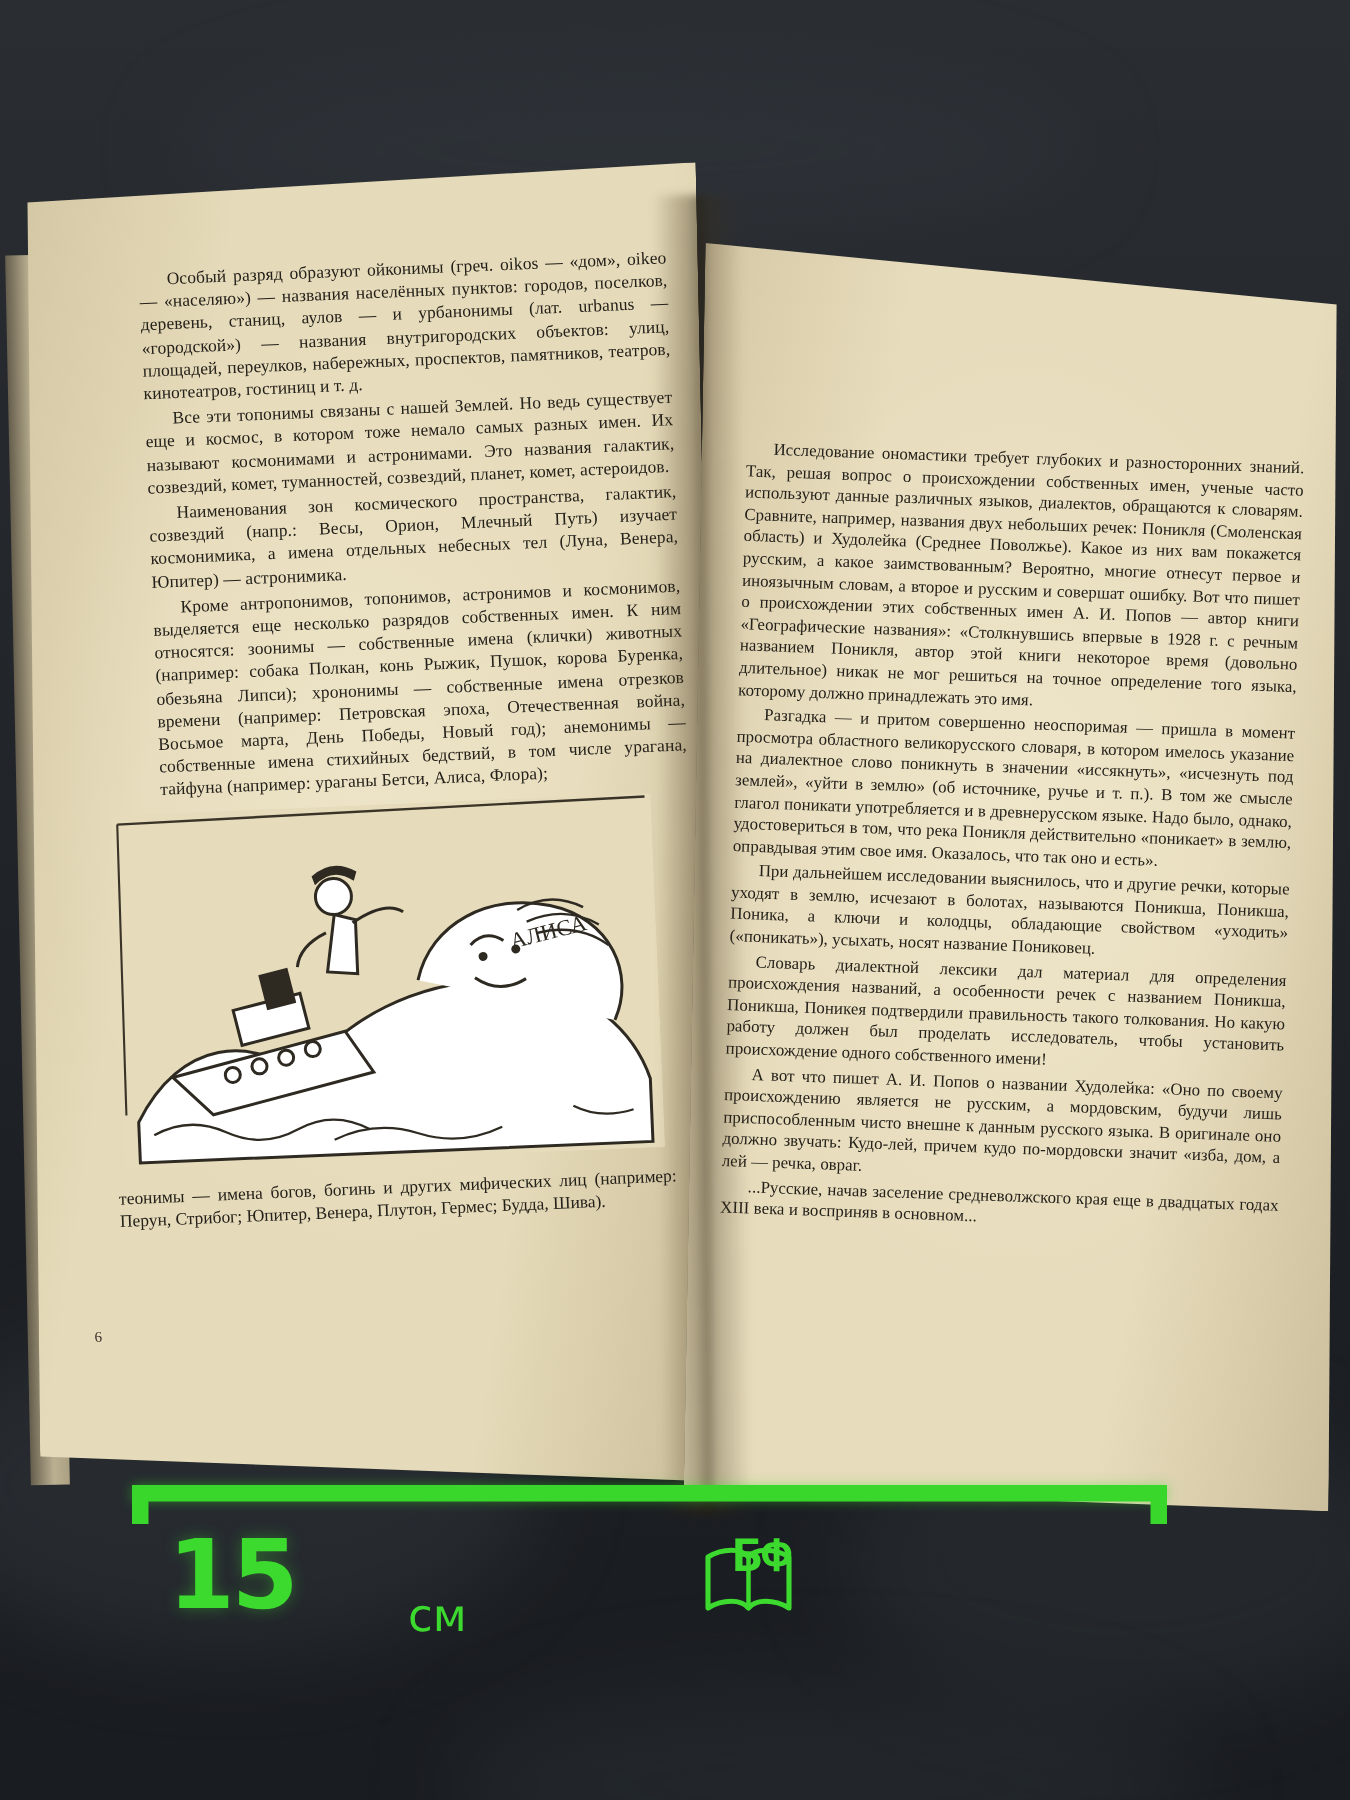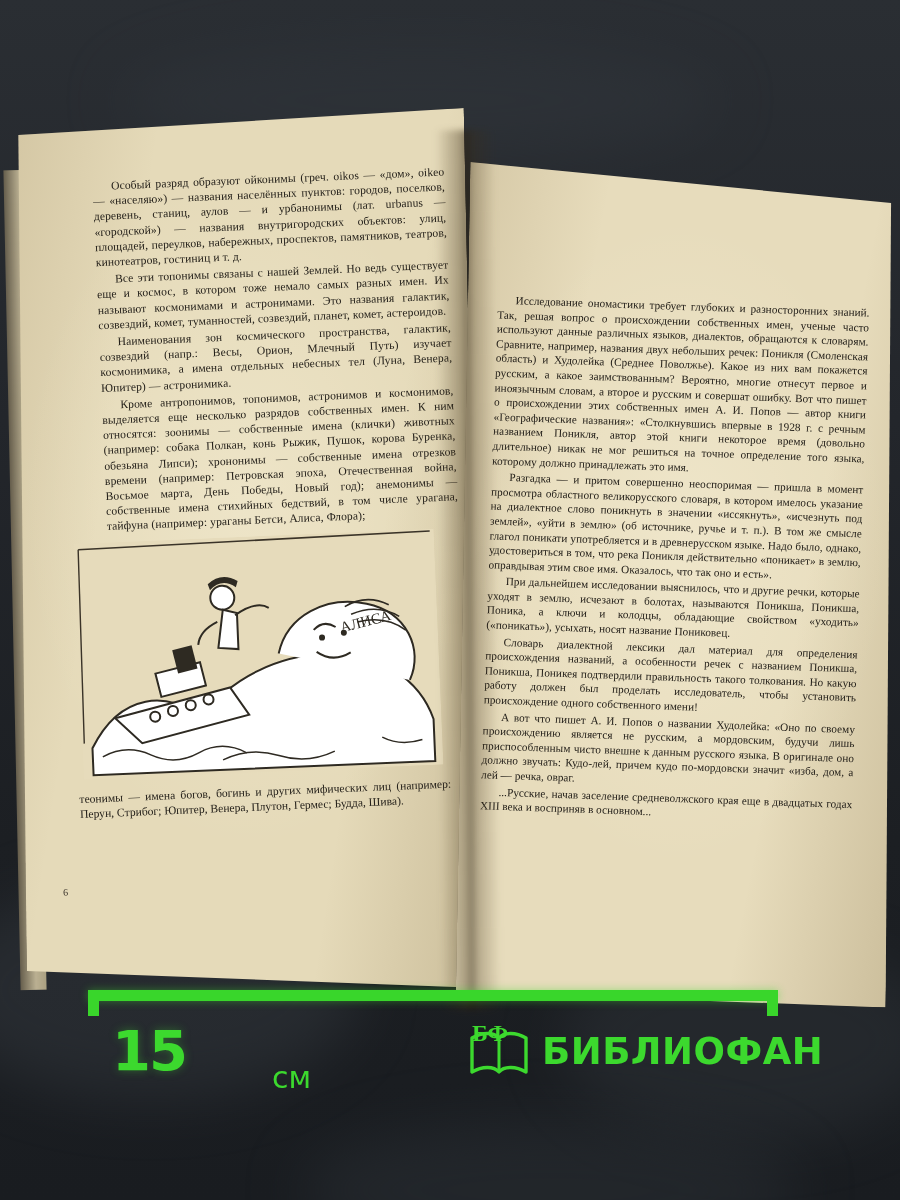--- a/index.html
+++ b/index.html
@@ -187,21 +187,21 @@
   }
   .tick-l { left: 0; }
   .tick-r { left: 679px; }
 
   .scale-num {
     position: absolute;
     left: 112px;
     top: 1012px;
     font-family: "DejaVu Sans", sans-serif;
     font-weight: 700;
-    font-size: 56px;
+    font-size: 64px;
     line-height: 78px;
     color: #3cd92e;
     letter-spacing: -2px;
     text-shadow: 0 0 10px rgba(60,217,46,.35);
     text-align: right;
   }
   .scale-unit {
     position: absolute;
     left: 272px;
     top: 1060px;
@@ -225,25 +225,25 @@
   }
   .brand-text {
     font-family: "DejaVu Sans", sans-serif;
     font-weight: 700;
     font-size: 37px;
     color: #3cd92e;
     letter-spacing: .5px;
   }
   .bf-letters {
     position: absolute;
-    left: 4px;
+    left: 20px;
     top: 0px;
-    font-family: Liberation Serif, serif;
+    font-family: Liberation Mono, monospace;
     font-weight: 700;
-    font-size: 24px;
+    font-size: 33px;
     color: #3cd92e;
   }
 </style>
 </head>
 <body>
 
 <div id="page">
 
   <div class="desk-blotch b1"></div>
   <div class="desk-blotch b2"></div>
@@ -345,16 +345,15 @@
   <div class="scale-unit">см</div>
 
   <div class="brand">
     <div class="brand-mark">
       <svg width="62" height="62" viewBox="0 0 62 62">
         <path d="M4 18 C14 12, 26 12, 31 18 C36 12, 48 12, 58 18 L58 52 C48 46, 36 46, 31 52 C26 46, 14 46, 4 52 Z" fill="none" stroke="#3cd92e" stroke-width="3.4" stroke-linejoin="round"></path>
         <path d="M31 18 L31 52" stroke="#3cd92e" stroke-width="3"></path>
       </svg>
       <div class="bf-letters">БФ</div>
     </div>
-    <div class="brand-text">БИБЛИОФАН</div>
   </div>
 
 </div>
 
 </body></html>

